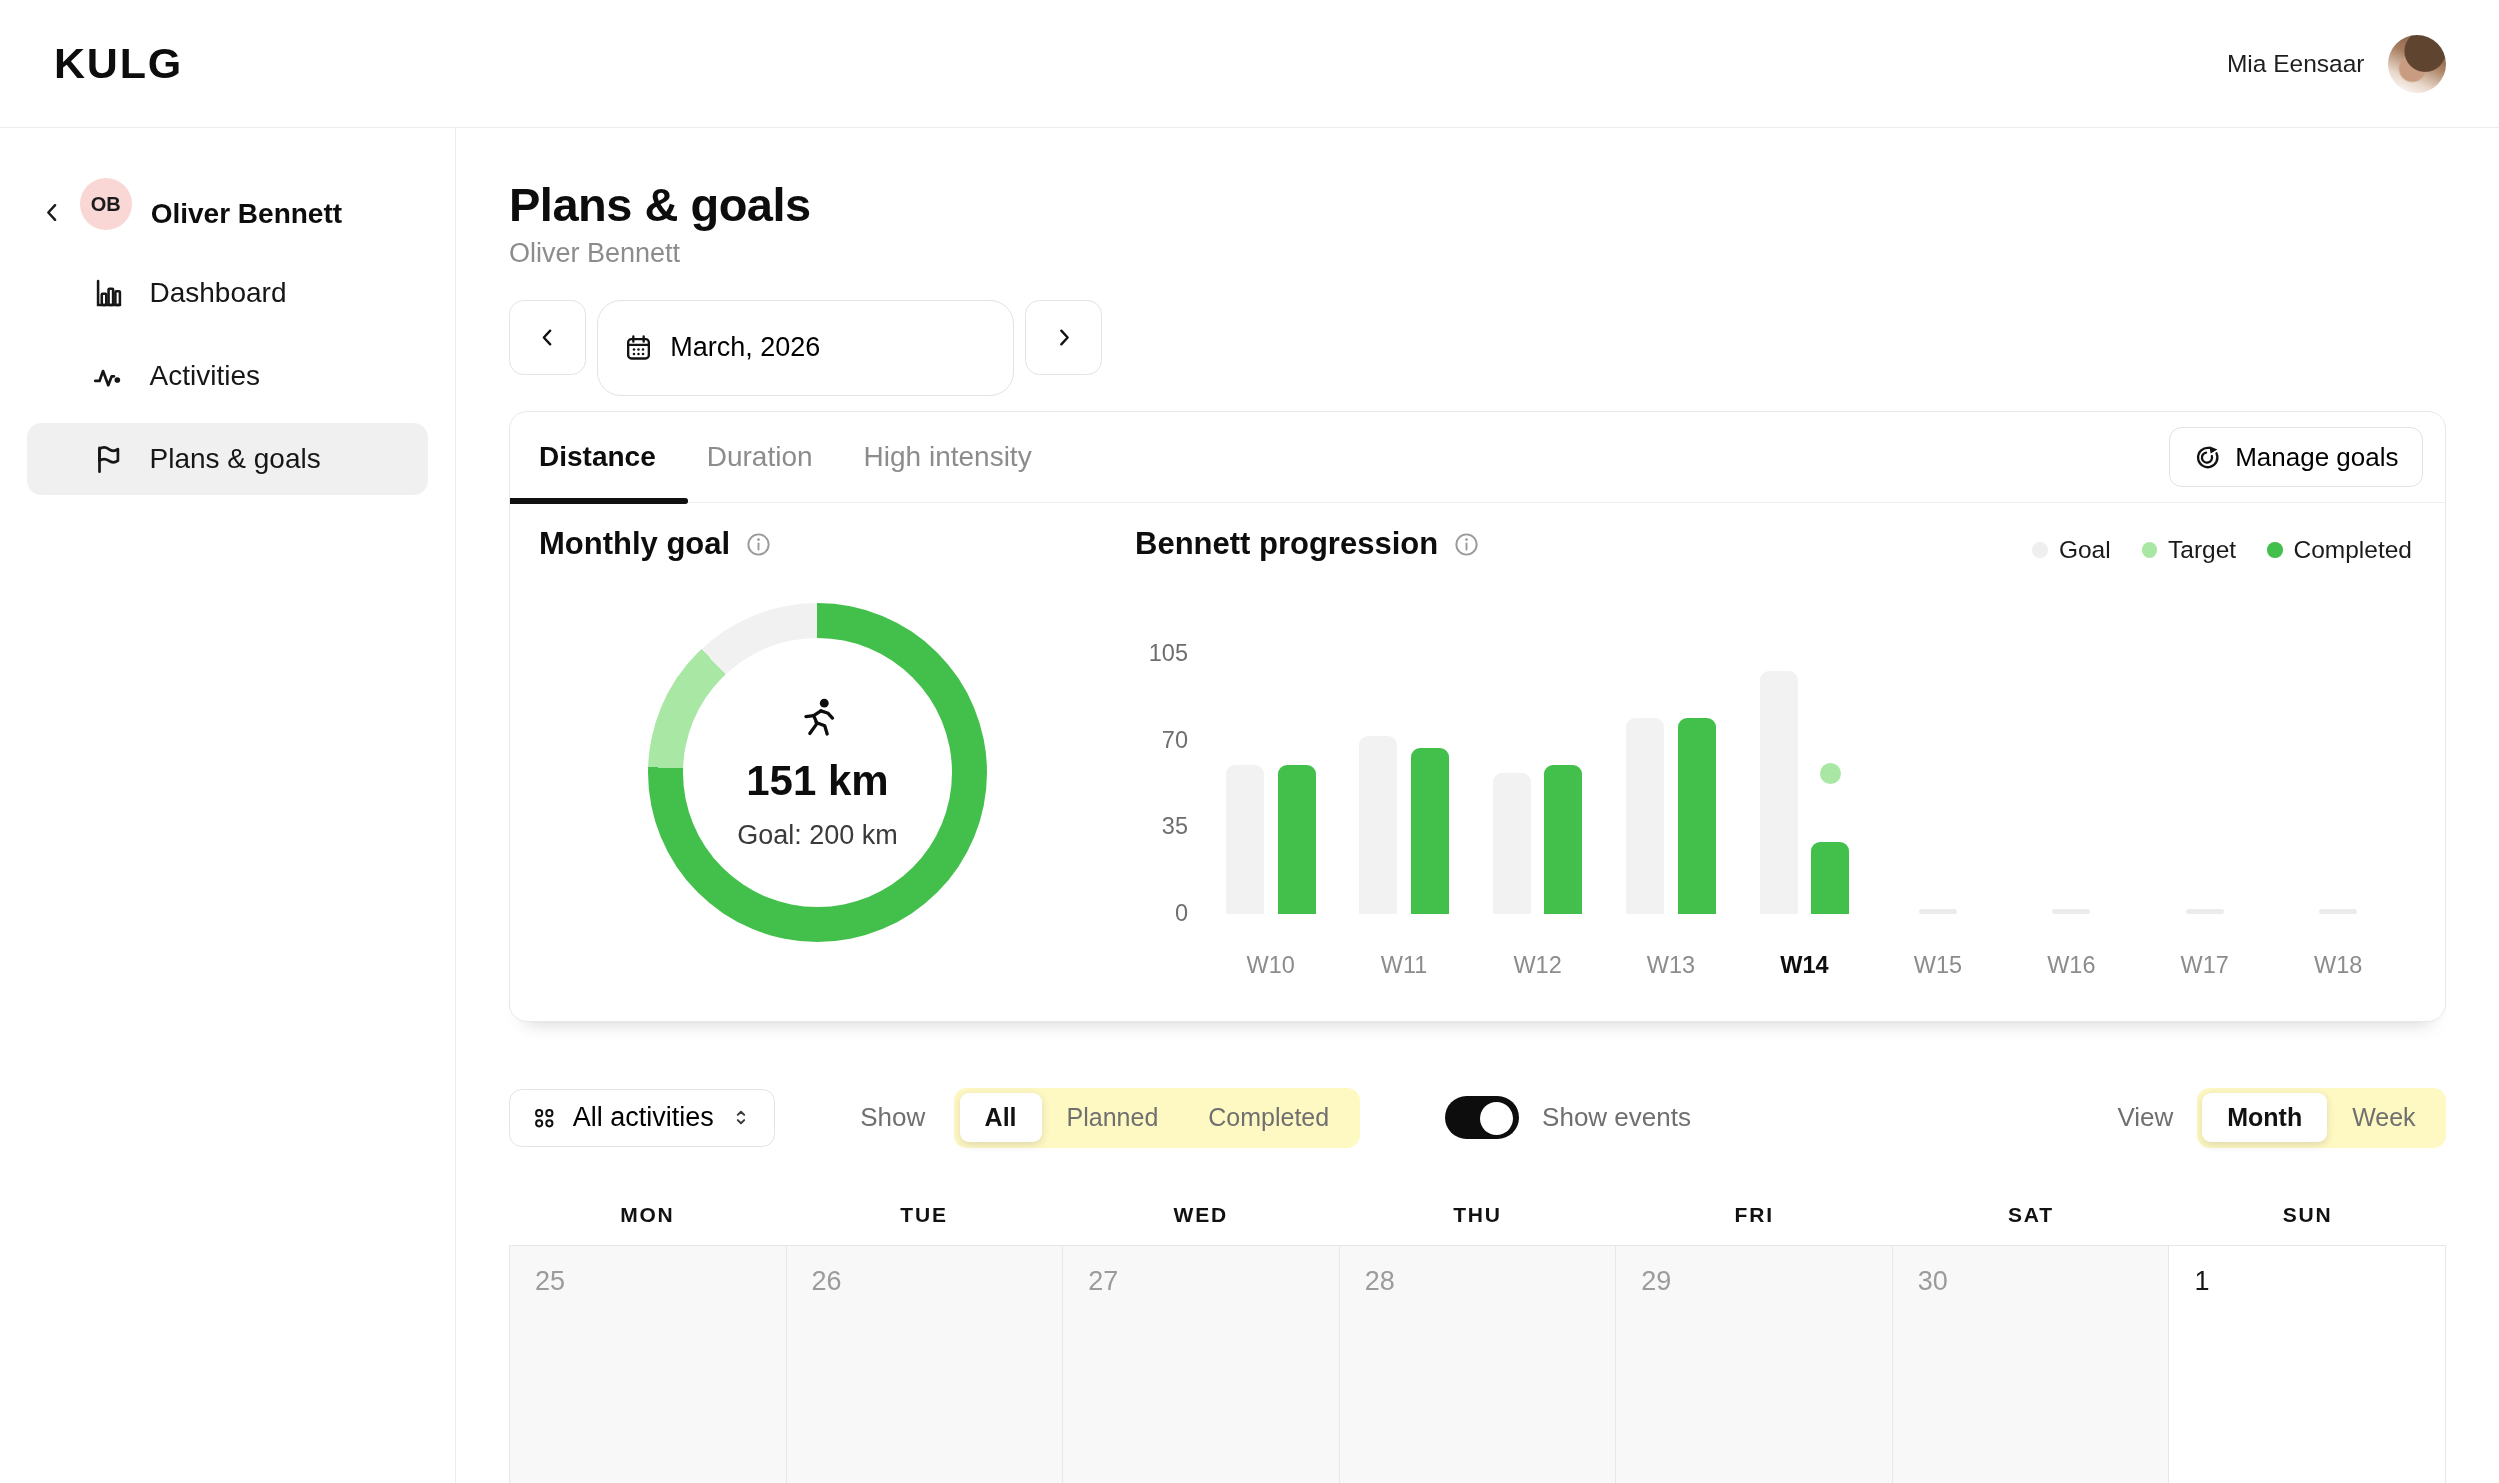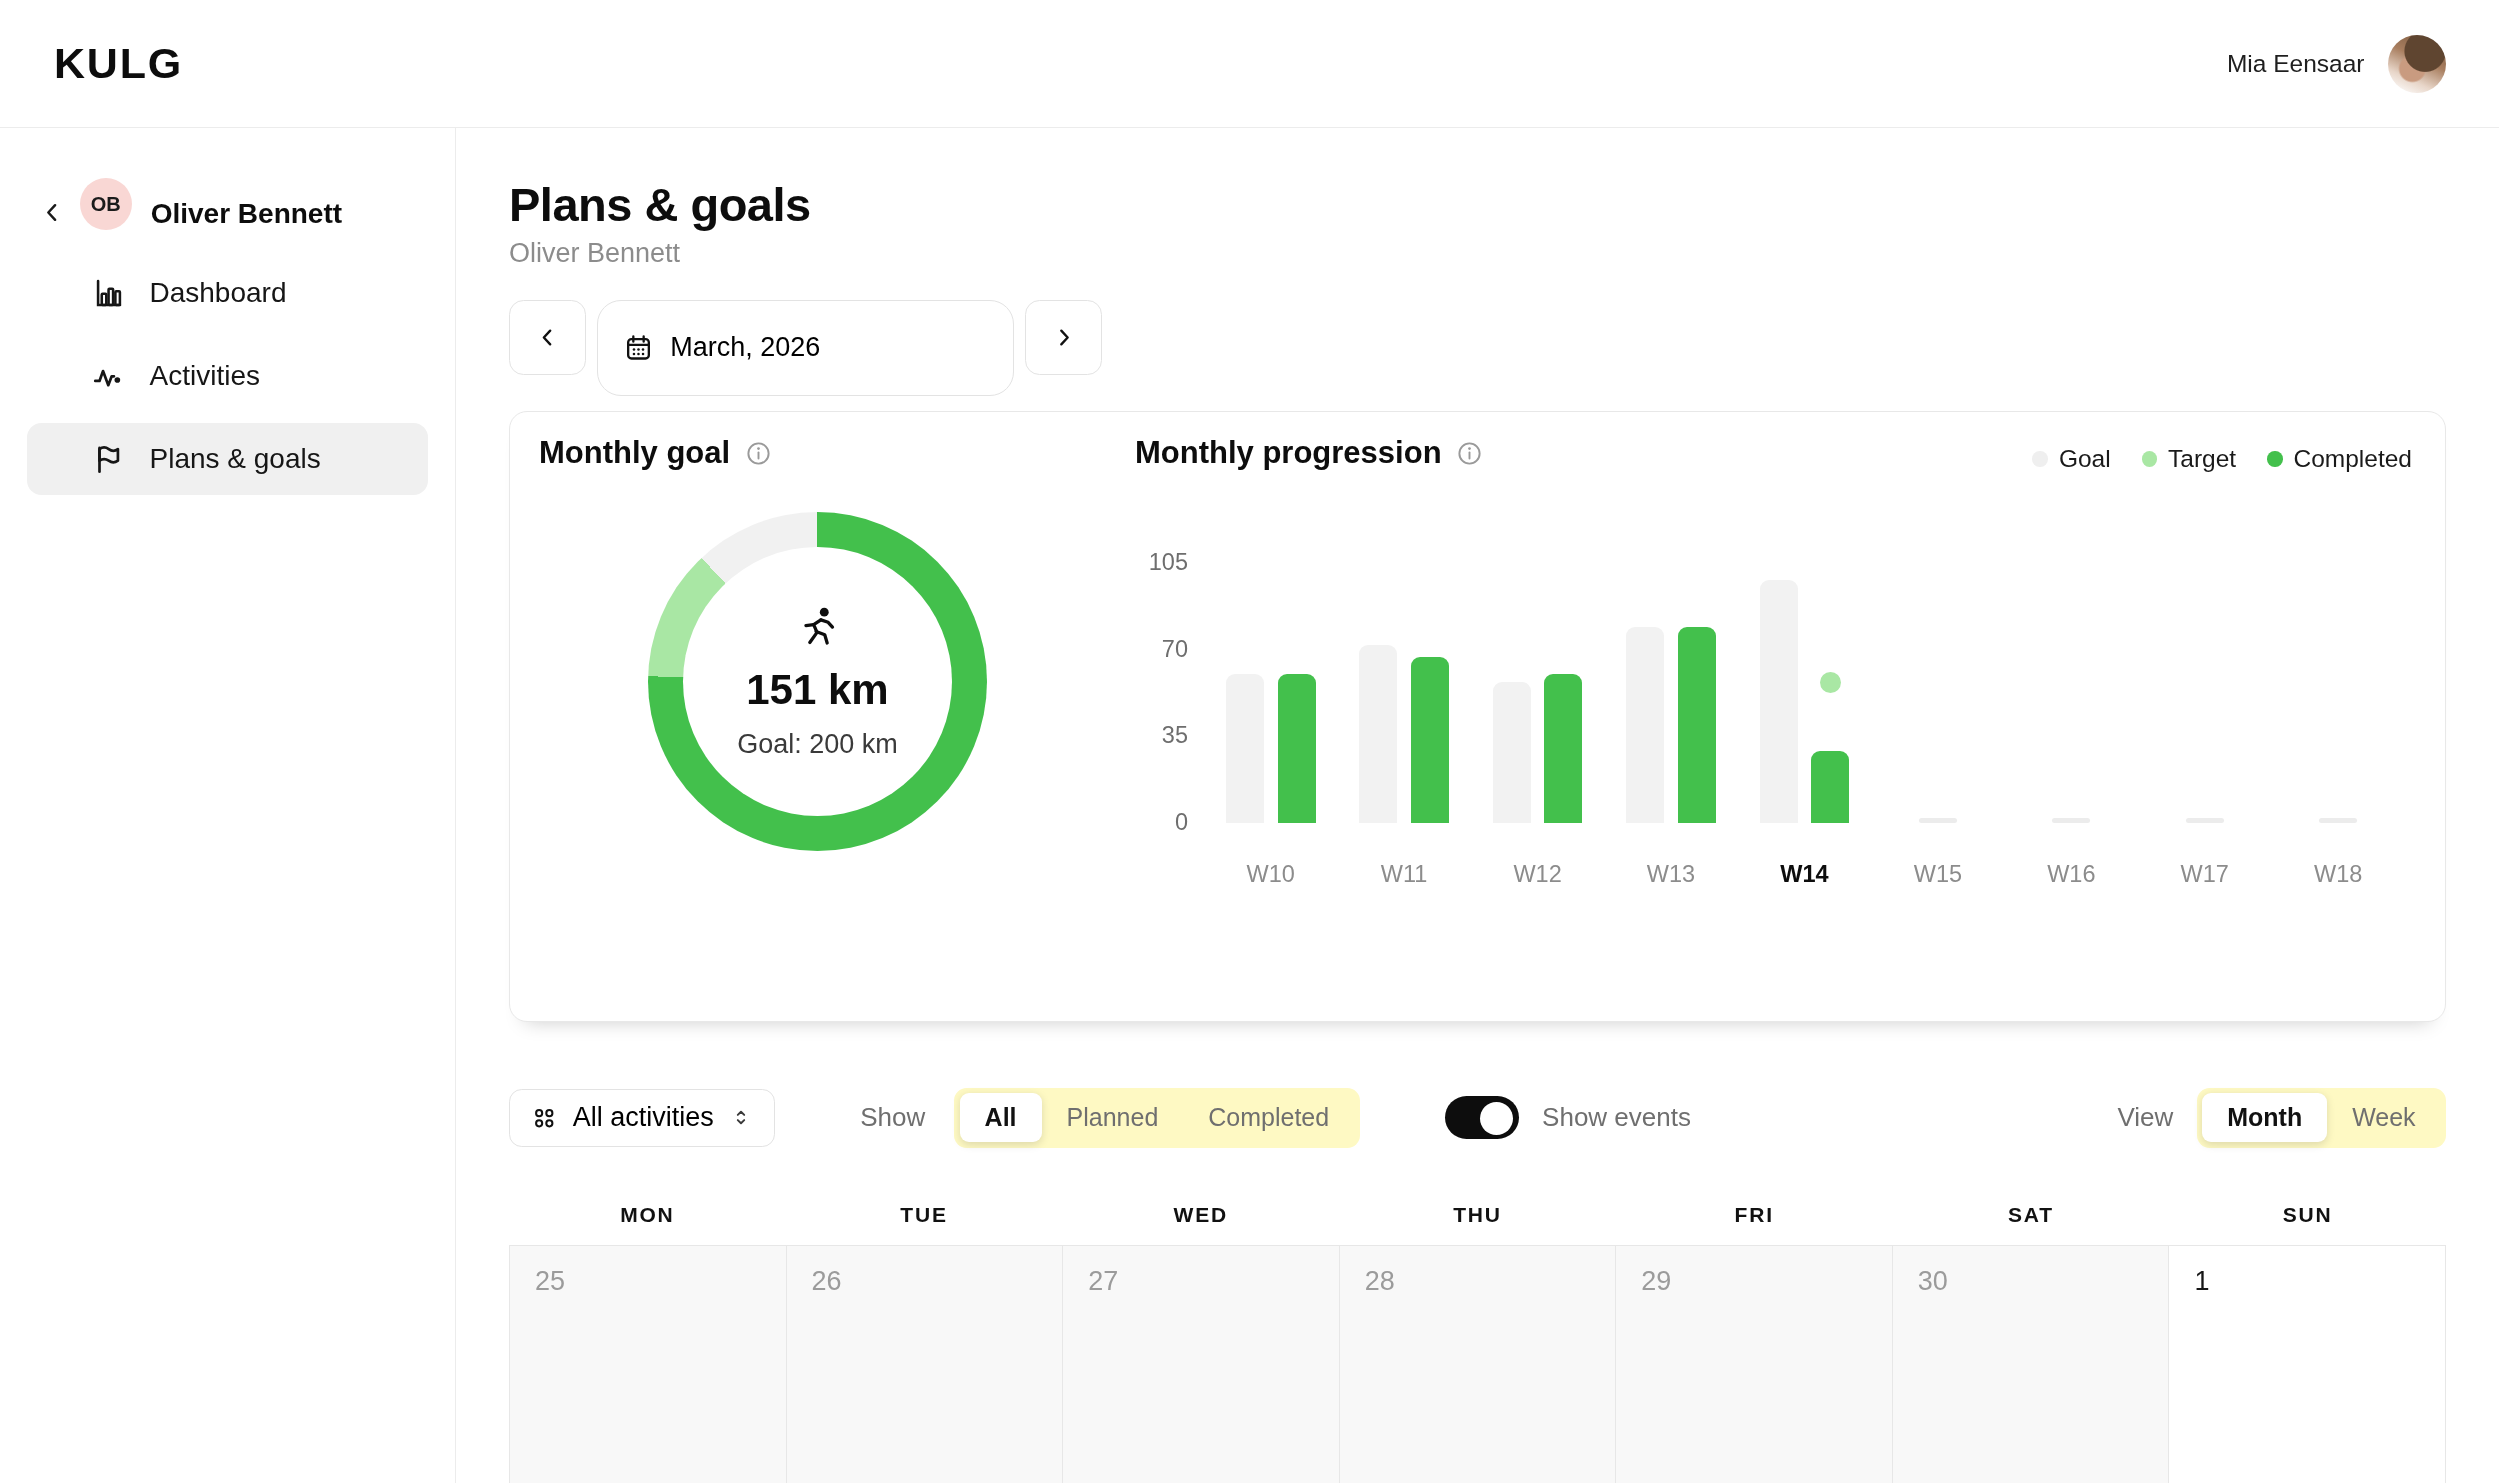--- a/index.html
+++ b/index.html
@@ -211,20 +211,36 @@
       <button class="nav-sq">
         <span>
           <svg width="23.5" height="27" viewBox="0 0 24 24" fill="none" stroke="#111" stroke-width="2.4" stroke-linecap="round" stroke-linejoin="round">
               <path d="M9.5 5 16 12l-6.5 7"></path>
             </svg>
         </span>
       </button>
     </div>
 
     <section class="card">
+      <div class="tabs-row" id="tabs-row">
+        <div class="tab-underline"></div>
+        <div class="tab active">Distance</div>
+          <div class="tab">Duration</div>
+          <div class="tab">High intensity</div>
+          <button class="manage-btn">
+          <span>
+            <svg width="29" height="29" viewBox="0 0 24 24" fill="none" stroke="#111" stroke-width="1.9" stroke-linecap="round">
+              <path d="M19.4 8.5a8 8 0 1 1-6.1-4.4"></path>
+              <path d="M15.6 10.8a4.2 4.2 0 1 1-4.8-2.9"></path>
+              <polygon points="13.6,2.6 20.2,5.4 14.6,8.6" fill="#111" stroke="none"></polygon>
+            </svg>
+          </span>
+          <span>Manage goals</span>
+        </button>
+      </div>
 
       <div class="card-body">
 
         <div class="pane-left">
           <div class="pane-head">
             <span>Monthly goal</span>
             <span class="info-ic">
               <svg width="27" height="27" viewBox="0 0 24 24" fill="none" stroke="#9a9a9a" stroke-width="1.7">
                   <circle cx="12" cy="12" r="9"></circle>
                   <path d="M12 11v5.5" stroke-linecap="round"></path>
@@ -244,21 +260,21 @@
                 </svg>
               </span>
               <span class="donut-value">151 km</span>
               <span class="donut-sub">Goal: 200 km</span>
             </div>
           </div>
         </div>
 
         <div class="pane-right">
           <div class="pane-head">
-            <span>Monthly progression</span>
+            <span>Bennett progression</span>
             <span class="info-ic">
               <svg width="27" height="27" viewBox="0 0 24 24" fill="none" stroke="#9a9a9a" stroke-width="1.7">
                   <circle cx="12" cy="12" r="9"></circle>
                   <path d="M12 11v5.5" stroke-linecap="round"></path>
                   <circle cx="12" cy="7.6" r="1.2" fill="#9a9a9a" stroke="none"></circle>
                 </svg>
             </span>
           </div>
           <div class="legend" id="legend">
               <div class="legend-item">

